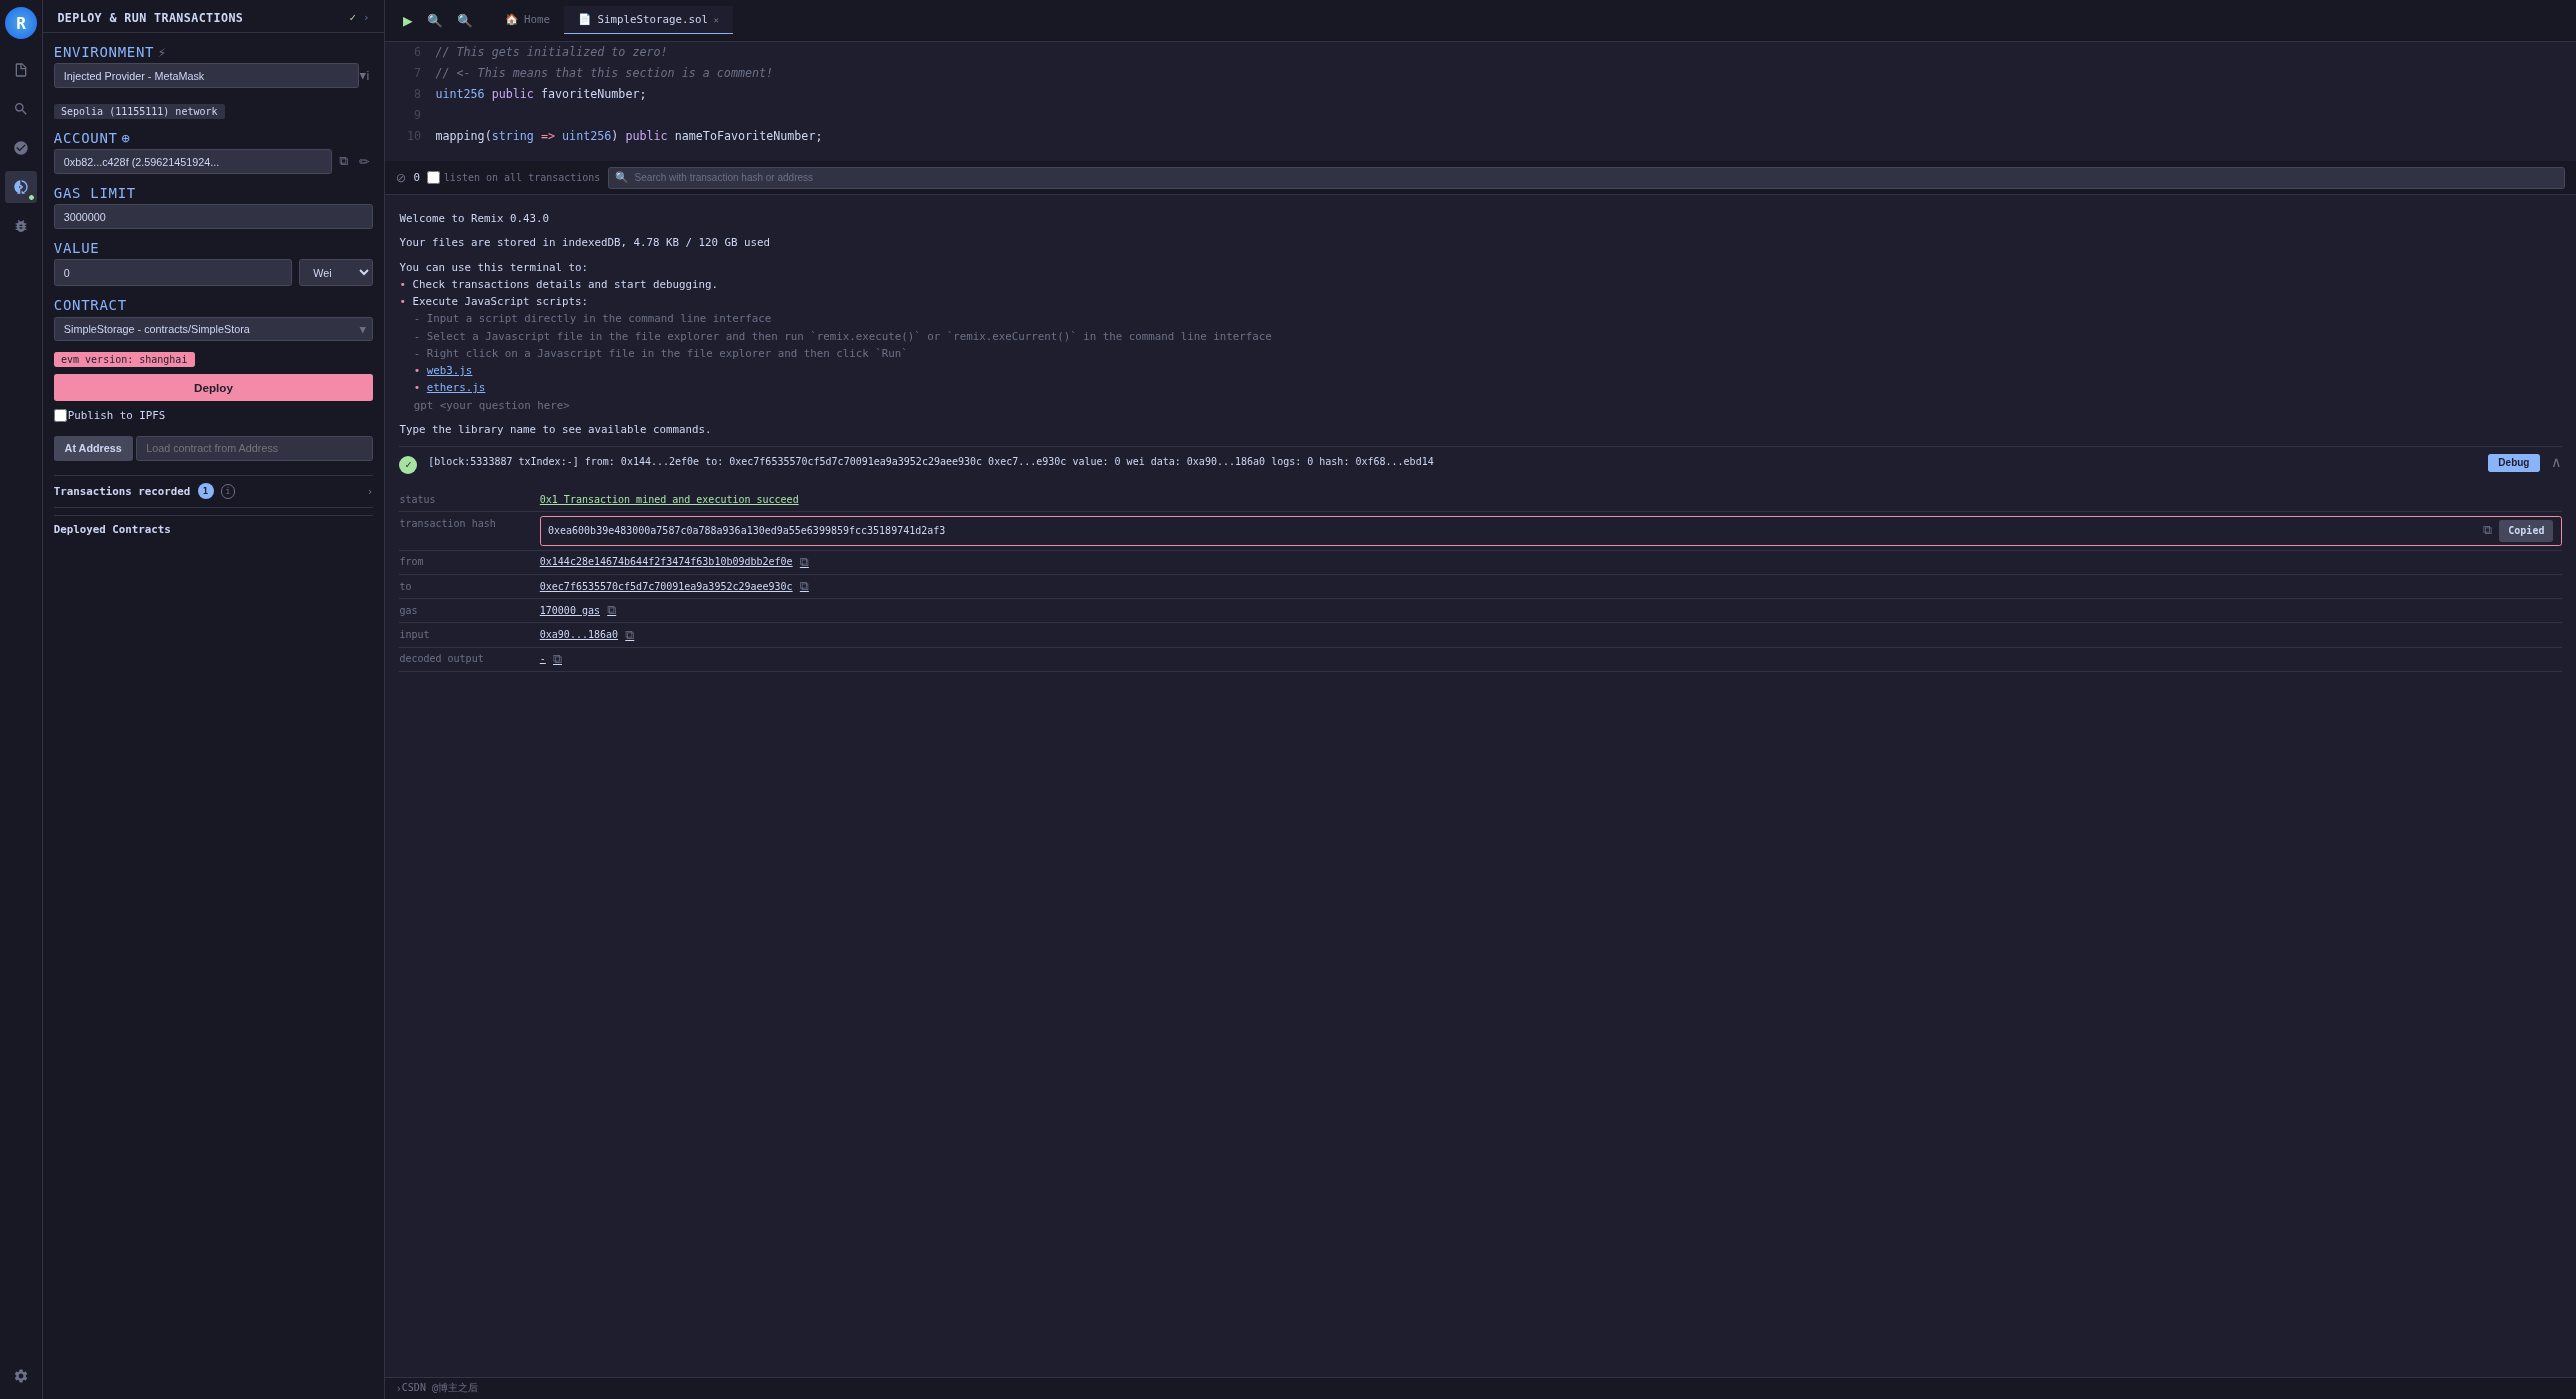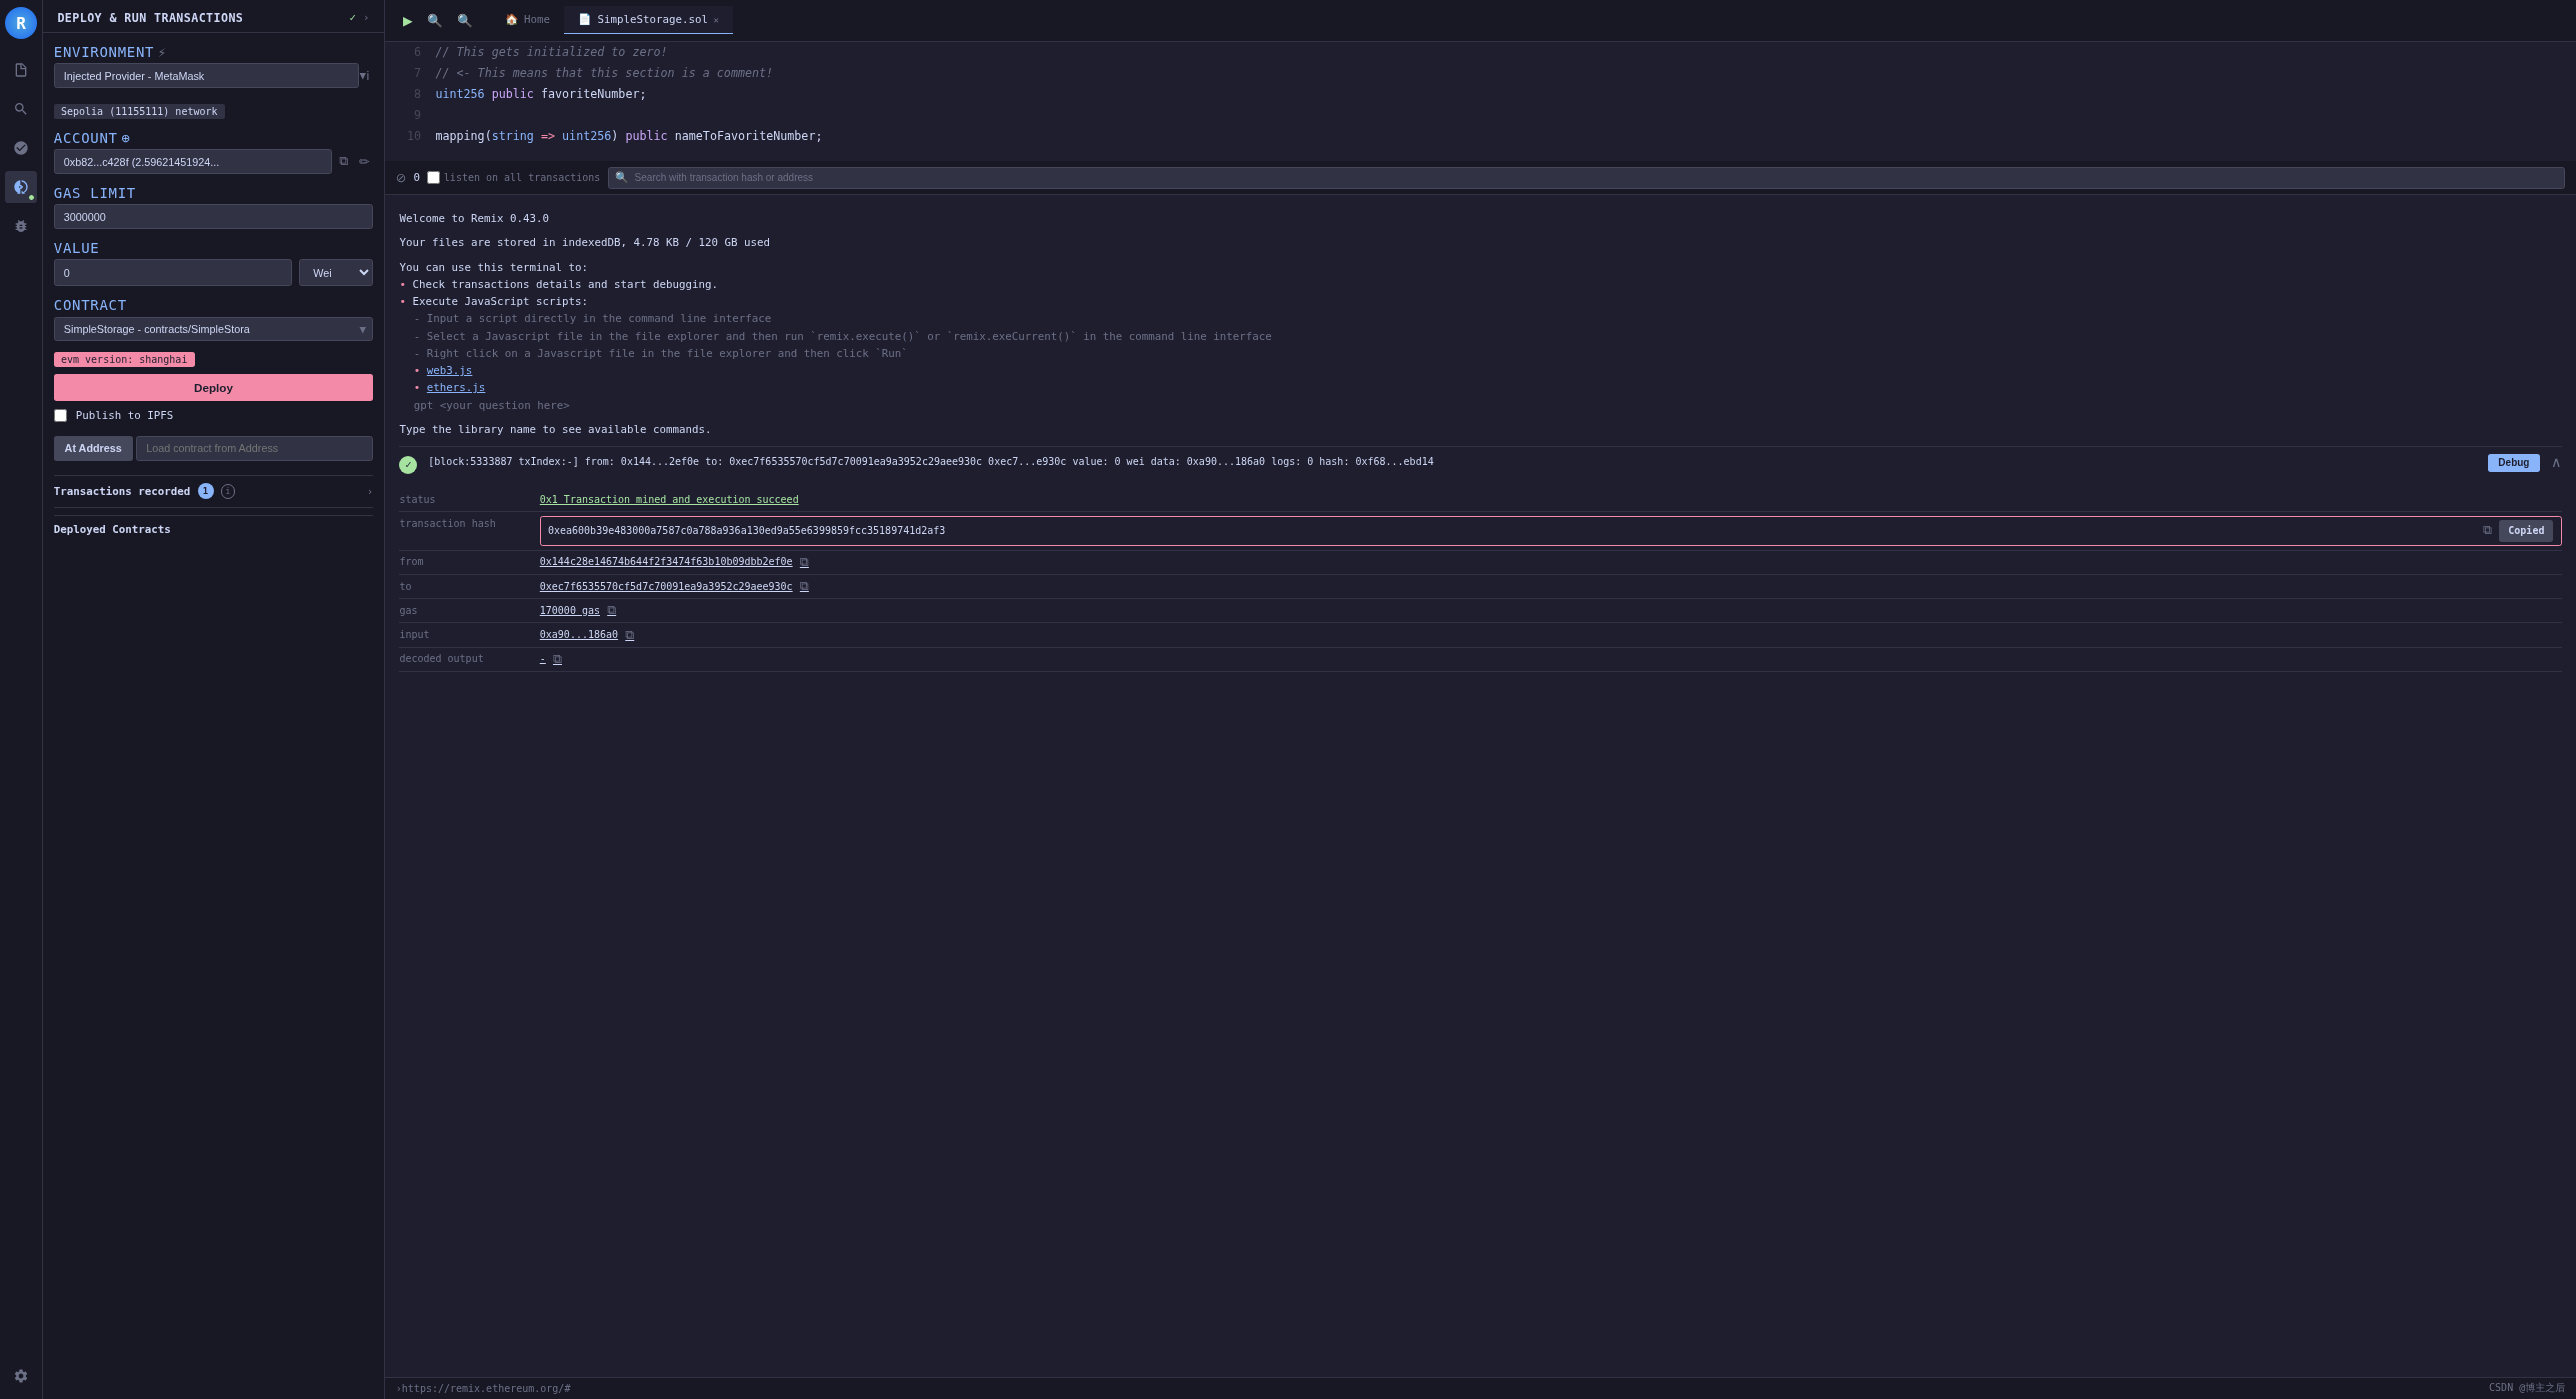--- a/index.html
+++ b/index.html
@@ -180,21 +180,21 @@
       font-size: 11.7px;
       font-weight: bold;
       cursor: pointer;
       width: 100%;
       margin-bottom: 7.2px;
     }
 
     .publish-row {
       display: flex;
       align-items: center;
-      gap: 9px;
+      gap: 1px;
       margin-bottom: 14.4px;
     }
     .checkbox { cursor: pointer; }
 
     .at-address-row {
       display: flex;
       gap: 3.6px;
       margin-bottom: 14.4px;
     }
     .at-address-btn {
@@ -787,17 +787,16 @@
         <div class="tx-value">
           <span>-</span>
           <button class="copy-btn">⧉</button>
         </div>
       </div>
     </div>
   </div>
 
   <div class="bottom-bar">
     <span class="bottom-expand">›</span>
-    <span style="flex:1;">https://remix.ethereum.org/#</span>
     <span>CSDN @博主之后</span>
   </div>
 </div>
 
 
 </body></html>

